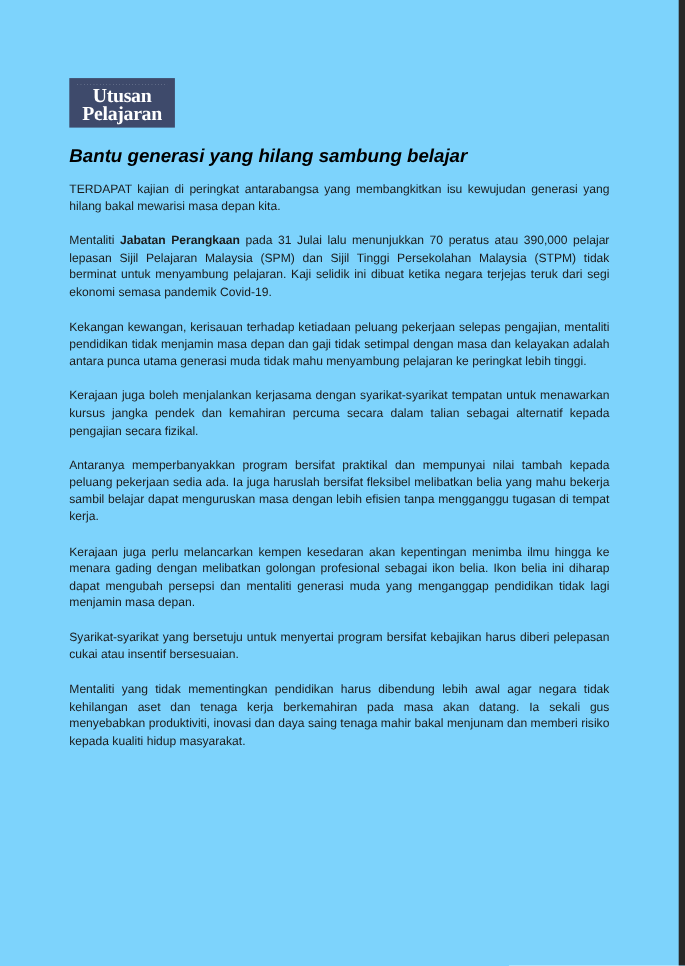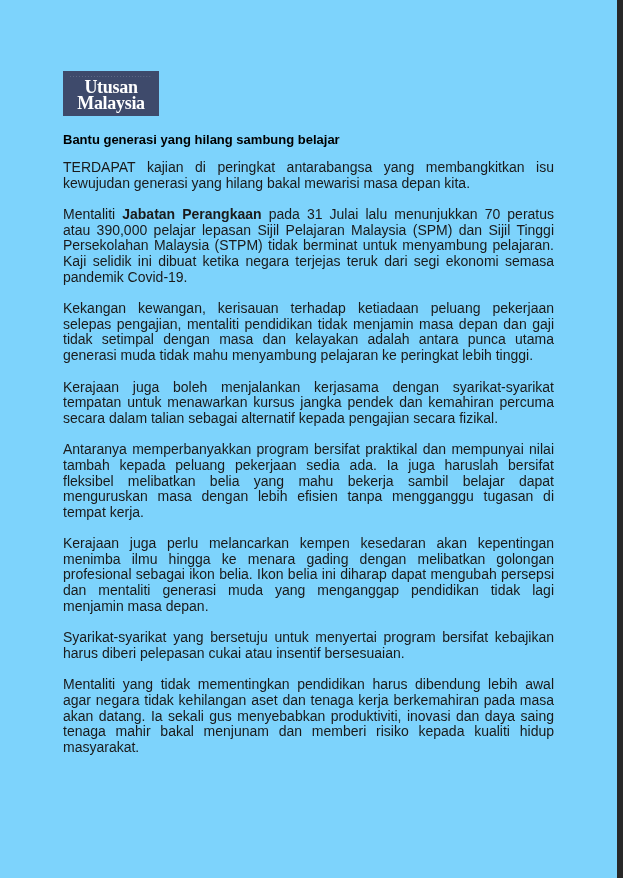--- a/index.html
+++ b/index.html
@@ -41,44 +41,45 @@
     max-width: 82px;
   }
   .logo-line {
     font-family: "Liberation Serif", serif;
     font-weight: bold;
     font-size: 18px;
     line-height: 16px;
     letter-spacing: -0.3px;
   }
   .headline {
-    font-size: 13px;
+    font-size: 17px;
     font-weight: bold;
     color: #000000;
     margin: 0 0 13px 0;
+    font-style: italic;
   }
   .para {
-    font-size: 14px;
+    font-size: 11px;
     line-height: 15.6px;
     color: #1a1a1a;
     text-align: justify;
     margin: 0 0 16px 0;
   }
 </style>
 </head>
 <body>
 
 <div class="page">
   <div class="page-edge"></div>
   <div class="content">
 
     <div class="logo">
       <div class="logo-tagline">·······························</div>
       <div class="logo-line">Utusan</div>
-      <div class="logo-line">Malaysia</div>
+      <div class="logo-line">Pelajaran</div>
     </div>
 
     <h1 class="headline">Bantu generasi yang hilang sambung belajar</h1>
 
     <p class="para">TERDAPAT kajian di peringkat antarabangsa yang membangkitkan isu kewujudan generasi yang hilang bakal mewarisi masa depan kita.</p>
 
     <p class="para"><span>Mentaliti </span><strong>Jabatan Perangkaan</strong><span> pada 31 Julai lalu menunjukkan 70 peratus atau 390,000 pelajar lepasan Sijil Pelajaran Malaysia (SPM) dan Sijil Tinggi Persekolahan Malaysia (STPM) tidak berminat untuk menyambung pelajaran. Kaji selidik ini dibuat ketika negara terjejas teruk dari segi ekonomi semasa pandemik Covid-19.</span></p>
 
     <p class="para">Kekangan kewangan, kerisauan terhadap ketiadaan peluang pekerjaan selepas pengajian, mentaliti pendidikan tidak menjamin masa depan dan gaji tidak setimpal dengan masa dan kelayakan adalah antara punca utama generasi muda tidak mahu menyambung pelajaran ke peringkat lebih tinggi.</p>
     <p class="para">Kerajaan juga boleh menjalankan kerjasama dengan syarikat-syarikat tempatan untuk menawarkan kursus jangka pendek dan kemahiran percuma secara dalam talian sebagai alternatif kepada pengajian secara fizikal.</p>

